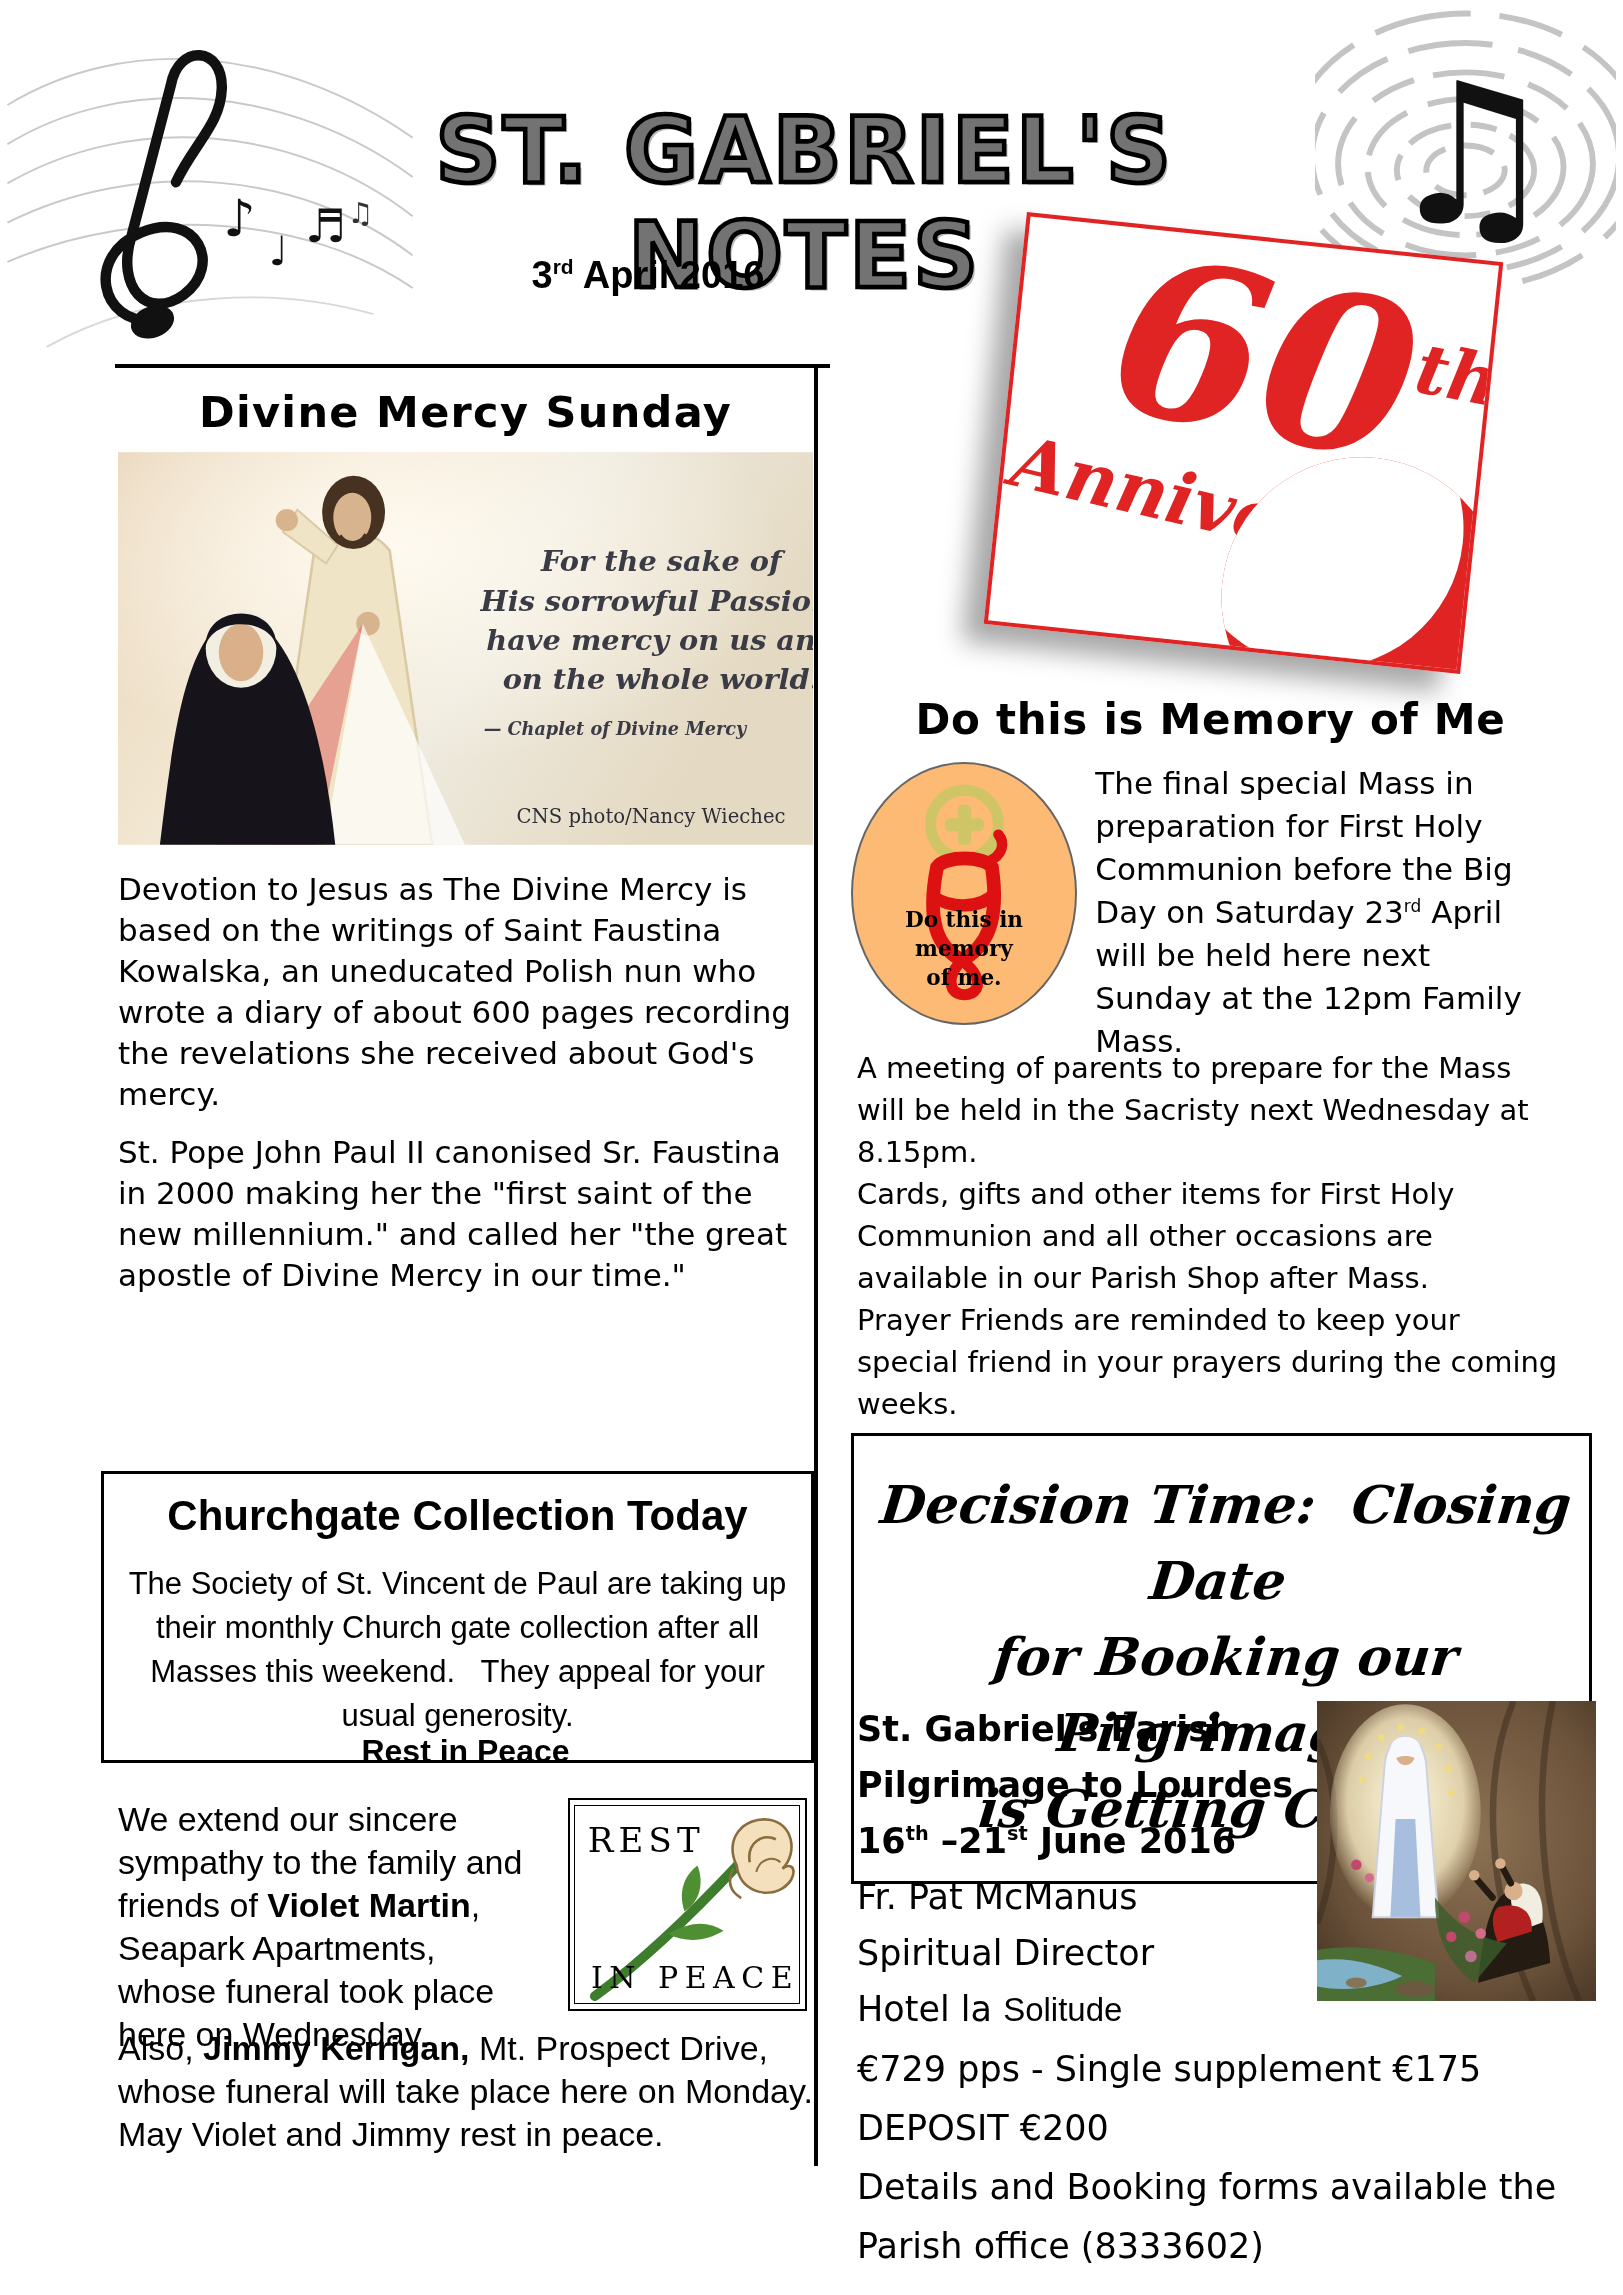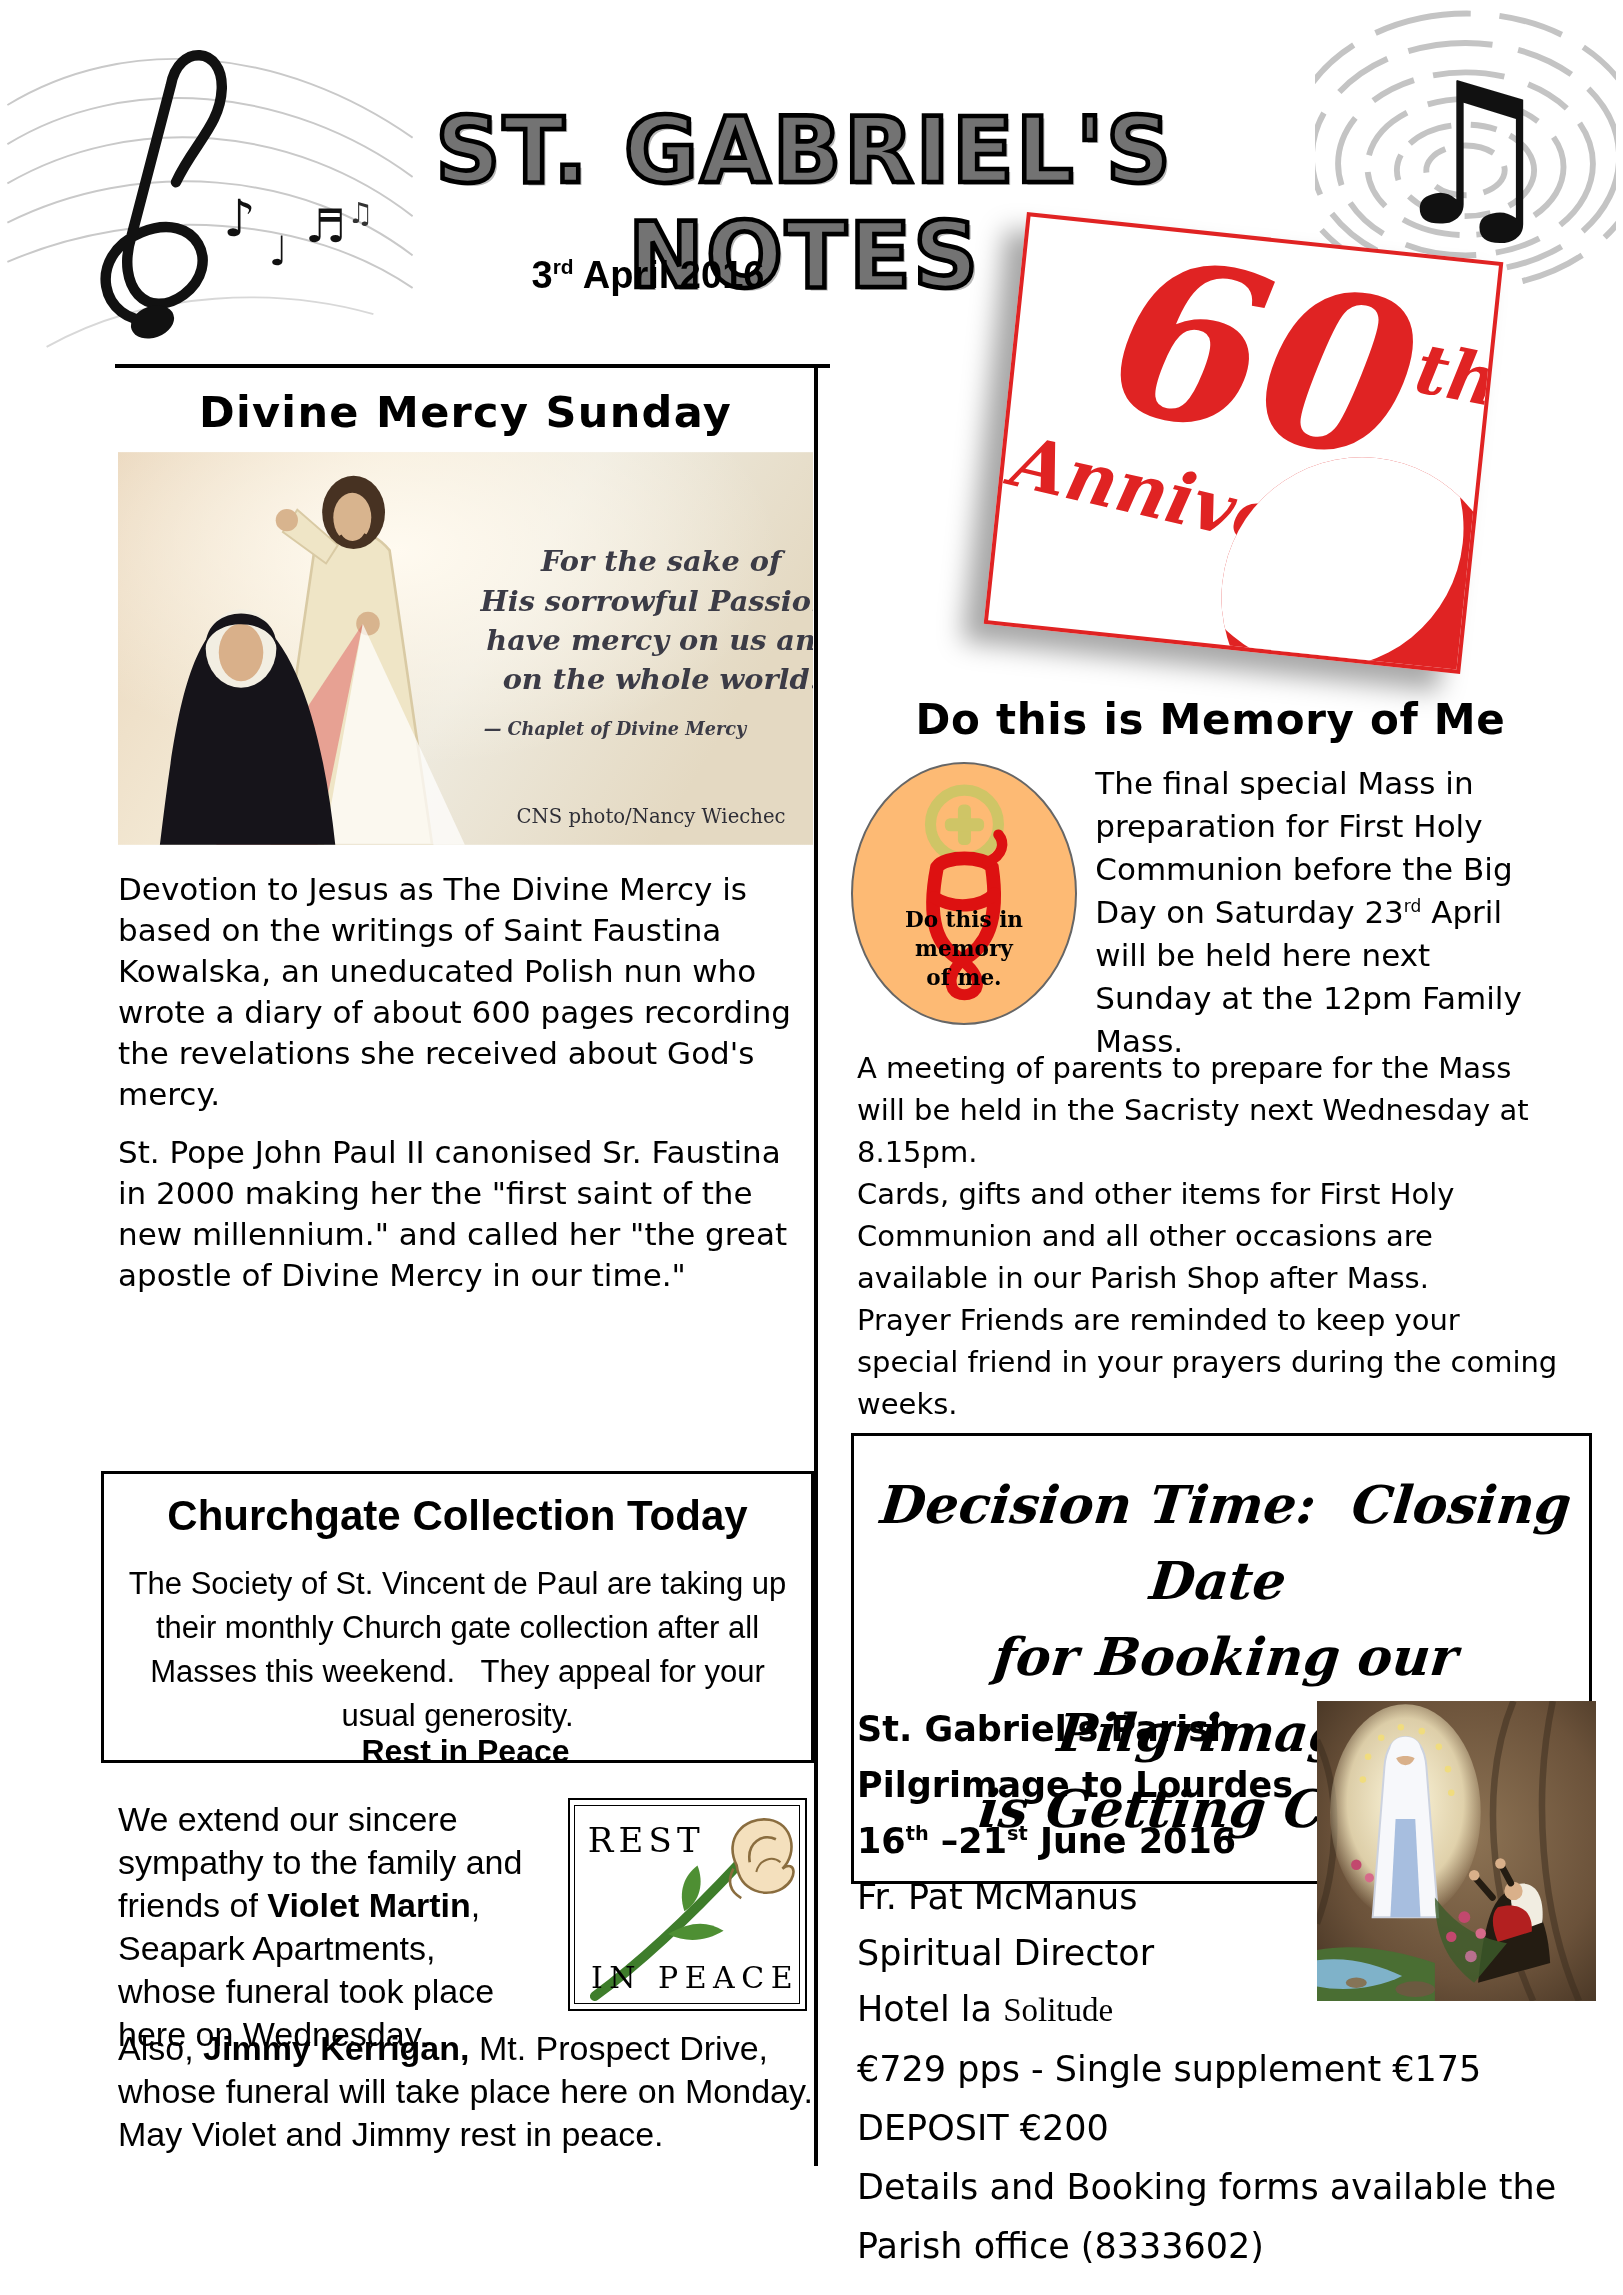--- a/index.html
+++ b/index.html
@@ -85,21 +85,21 @@
 
   .dec-box{position:absolute;left:851px;top:1433px;width:741px;box-sizing:border-box;
     border:3.3px solid #000;padding:31px 6.5px 34px 6.5px;text-align:center;}
   .dec-line{font-family:"DejaVu Serif",serif;font-style:italic;font-weight:bold;
     font-size:52px;line-height:76px;transform:skewX(-6deg);white-space:pre-wrap;}
 
   .pil-row{position:absolute;left:857px;top:1701px;width:739px;display:flex;}
   .pil-text{width:458px;}
   .pil-line{font-size:35px;line-height:56px;white-space:nowrap;}
   .pil-line.bold{font-weight:bold;}
-  .pil-mixed .alt{font-family:Liberation Serif, serif;font-size:33px;text-align:center;}
+  .pil-mixed .alt{font-family:Liberation Sans, sans-serif;font-size:33px;text-align:center;}
   .pil-img{width:279px;height:300px;flex:none;margin-left:2.6px;}
   .pil-bottom{position:absolute;left:857px;top:2040px;width:726px;
     font-size:35px;line-height:59px;}
   .pil-bottom div{margin:0;}
 </style>
 </head>
 <body>
 
 <div id="page">
 

